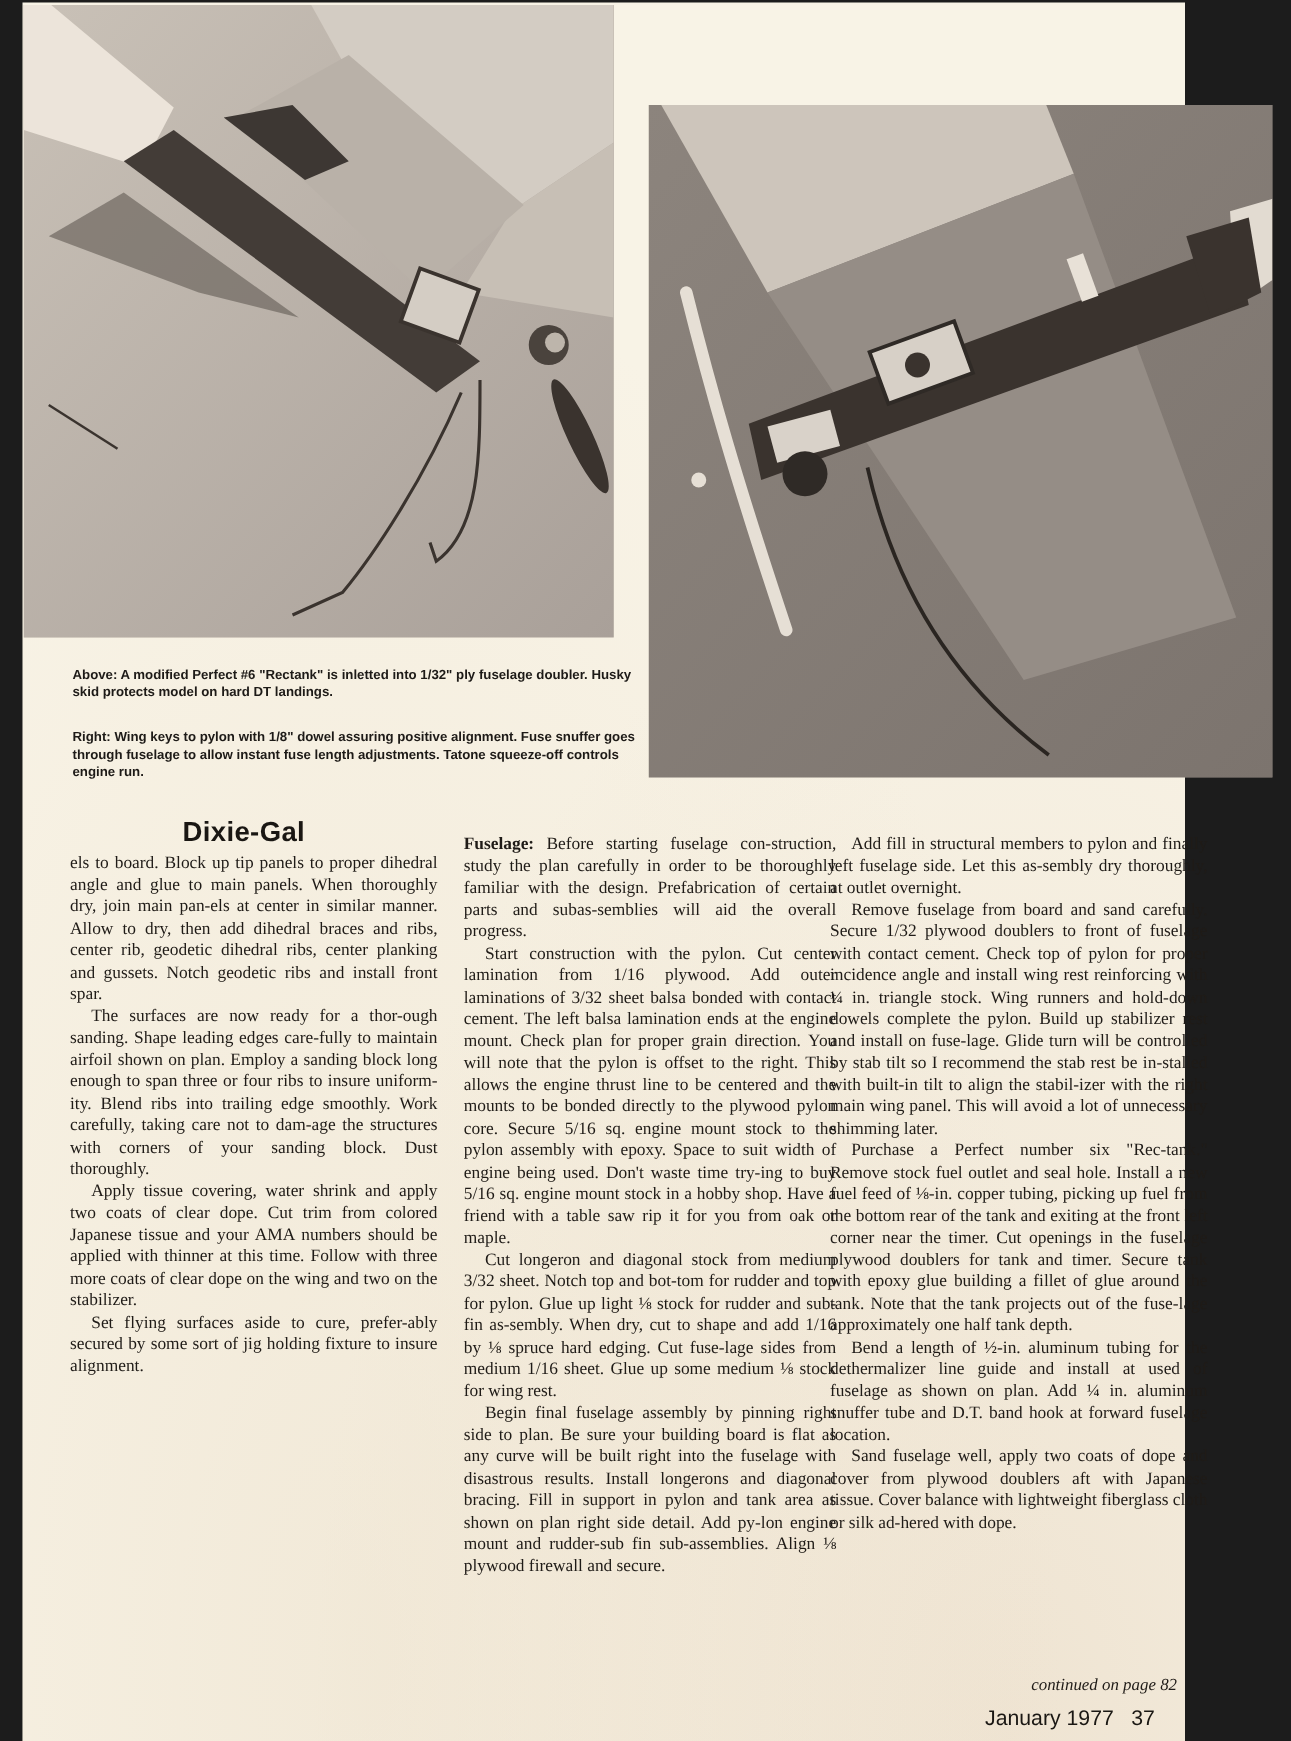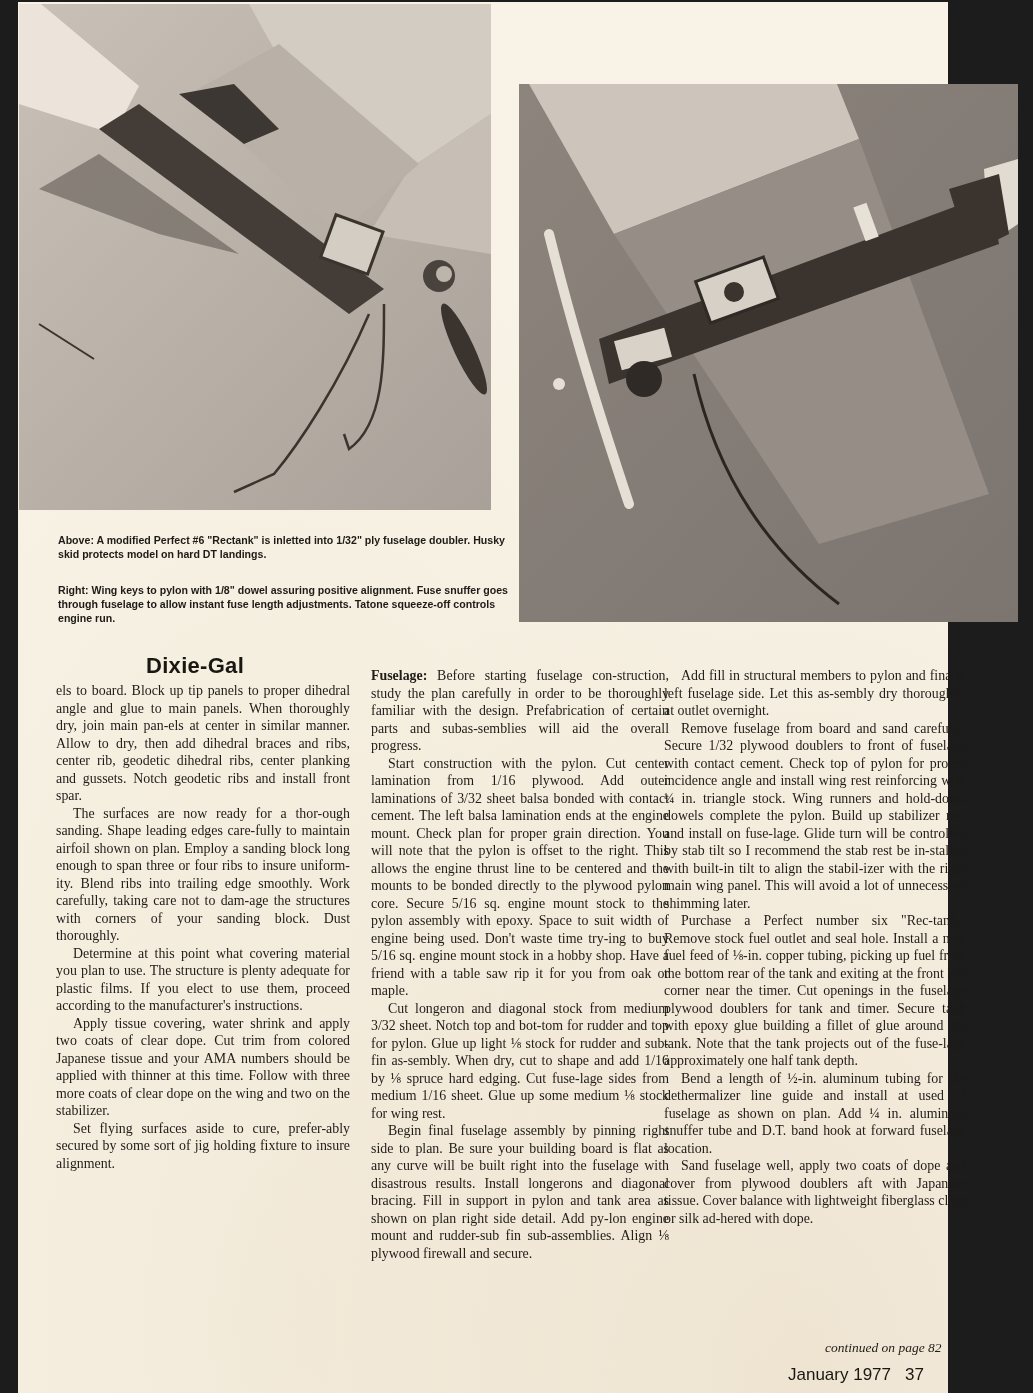--- a/index.html
+++ b/index.html
@@ -134,21 +134,20 @@
   </div>
 
   <div class="caption caption-above">Above: A modified Perfect #6 "Rectank" is inletted into 1/32" ply fuselage doubler. Husky skid protects model on hard DT landings.</div>
   <div class="caption caption-right">Right: Wing keys to pylon with 1/8" dowel assuring positive alignment. Fuse snuffer goes through fuselage to allow instant fuse length adjustments. Tatone squeeze-off controls engine run.</div>
 
   <div class="heading">Dixie-Gal</div>
 
   <div class="col col1">
     <p class="noindent">els to board. Block up tip panels to proper dihedral angle and glue to main panels. When thoroughly dry, join main pan-els at center in similar manner. Allow to dry, then add dihedral braces and ribs, center rib, geodetic dihedral ribs, center planking and gussets. Notch geodetic ribs and install front spar.</p>
     <p>The surfaces are now ready for a thor-ough sanding. Shape leading edges care-fully to maintain airfoil shown on plan. Employ a sanding block long enough to span three or four ribs to insure uniform-ity. Blend ribs into trailing edge smoothly. Work carefully, taking care not to dam-age the structures with corners of your sanding block. Dust thoroughly.</p>
-    <p>Determine at this point what covering material you plan to use. The structure is plenty adequate for plastic films. If you elect to use them, proceed according to the manufacturer's instructions.</p>
     <p>Apply tissue covering, water shrink and apply two coats of clear dope. Cut trim from colored Japanese tissue and your AMA numbers should be applied with thinner at this time. Follow with three more coats of clear dope on the wing and two on the stabilizer.</p>
     <p>Set flying surfaces aside to cure, prefer-ably secured by some sort of jig holding fixture to insure alignment.</p>
   </div>
 
   <div class="col col2">
     <p class="noindent"><span class="lead">Fuselage:</span><span> Before starting fuselage con-struction, study the plan carefully in order to be thoroughly familiar with the design. Prefabrication of certain parts and subas-semblies will aid the overall progress.</span></p>
     <p>Start construction with the pylon. Cut center lamination from 1/16 plywood. Add outer laminations of 3/32 sheet balsa bonded with contact cement. The left balsa lamination ends at the engine mount. Check plan for proper grain direction. You will note that the pylon is offset to the right. This allows the engine thrust line to be centered and the mounts to be bonded directly to the plywood pylon core. Secure 5/16 sq. engine mount stock to the pylon assembly with epoxy. Space to suit width of engine being used. Don't waste time try-ing to buy 5/16 sq. engine mount stock in a hobby shop. Have a friend with a table saw rip it for you from oak or maple.</p>
     <p>Cut longeron and diagonal stock from medium 3/32 sheet. Notch top and bot-tom for rudder and top for pylon. Glue up light ⅛ stock for rudder and sub-fin as-sembly. When dry, cut to shape and add 1/16 by ⅛ spruce hard edging. Cut fuse-lage sides from medium 1/16 sheet. Glue up some medium ⅛ stock for wing rest.</p>
     <p>Begin final fuselage assembly by pinning right side to plan. Be sure your building board is flat as any curve will be built right into the fuselage with disastrous results. Install longerons and diagonal bracing. Fill in support in pylon and tank area as shown on plan right side detail. Add py-lon engine mount and rudder-sub fin sub-assemblies. Align ⅛ plywood firewall and secure.</p>
   </div>

